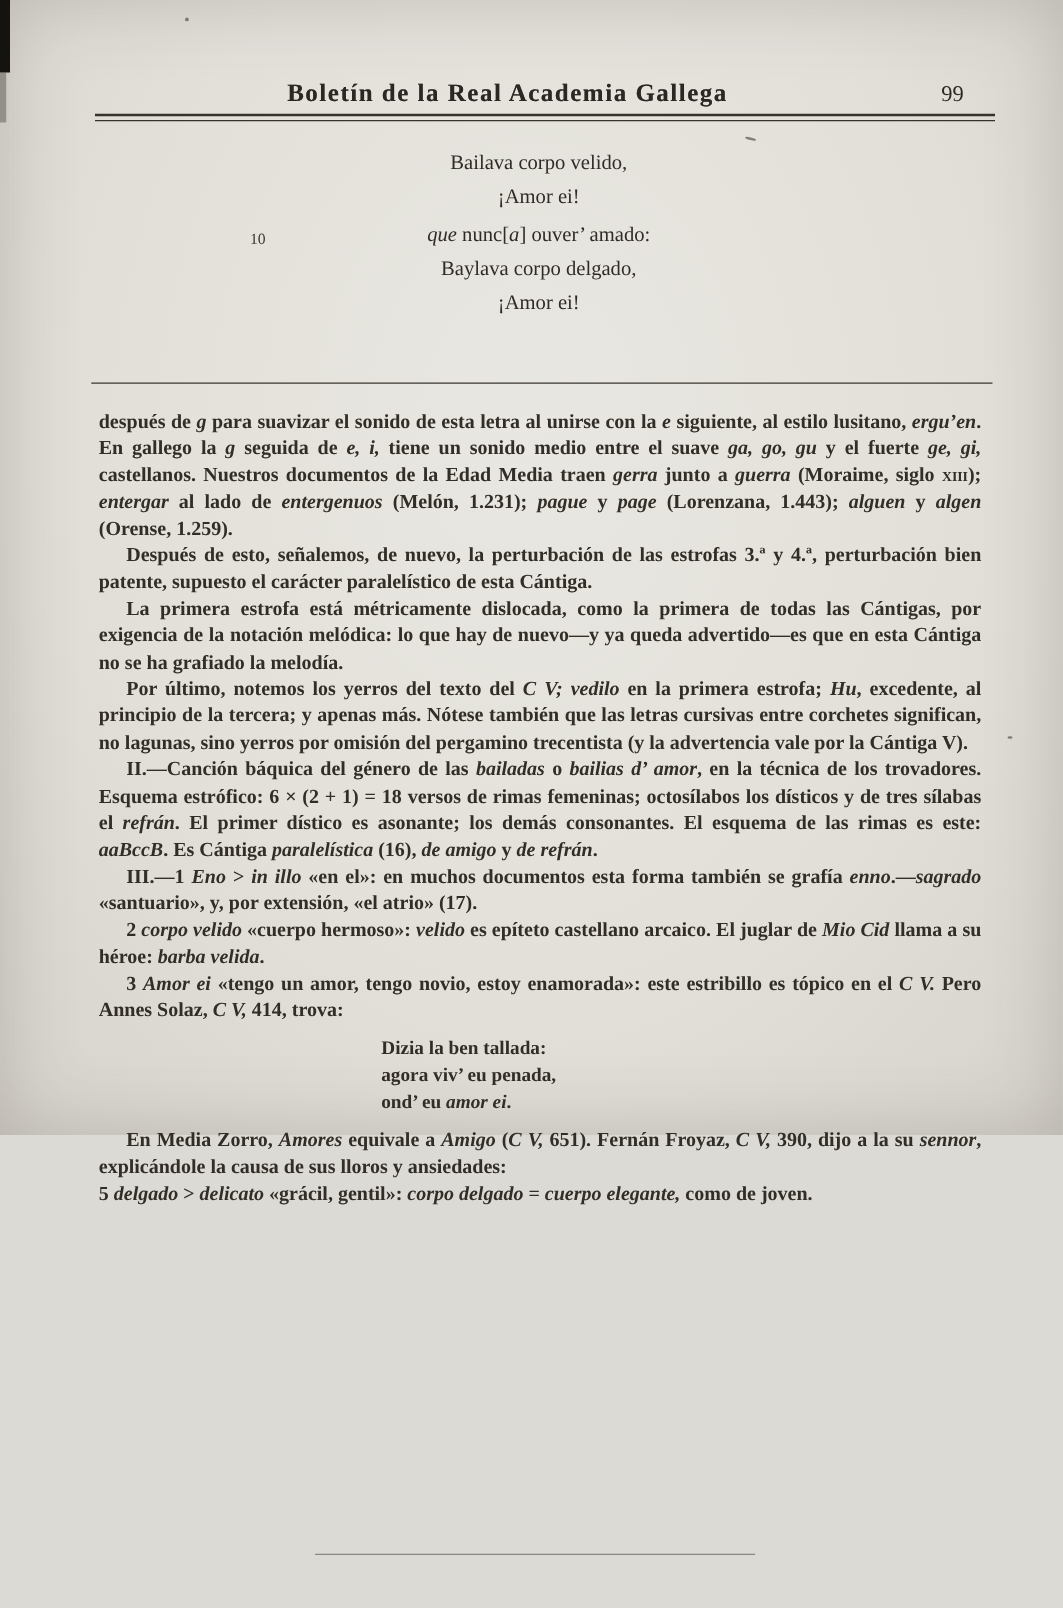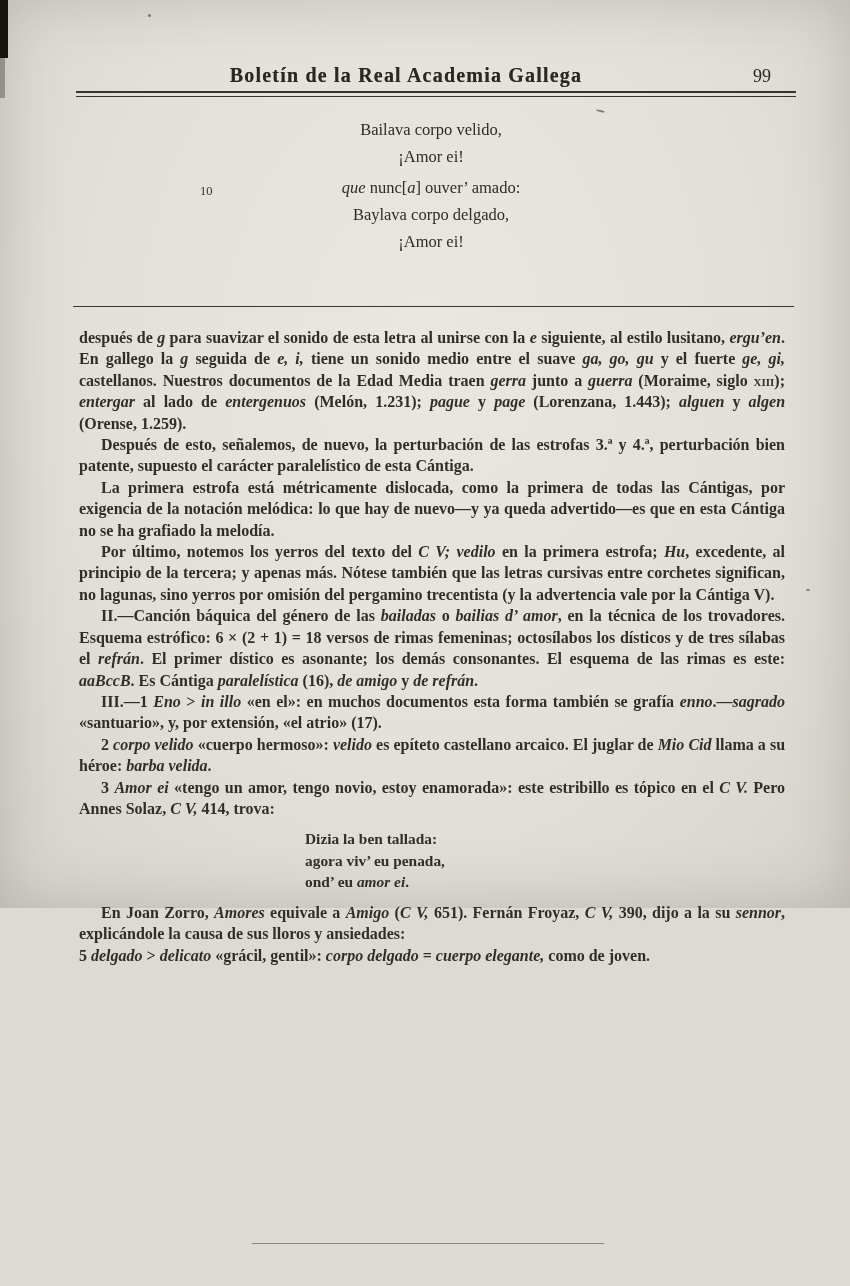--- a/index.html
+++ b/index.html
@@ -88,18 +88,18 @@
       <p class="note-para ind"><span>Por último, notemos los yerros del texto del </span><span class="it">C V;</span><span> </span><span class="it">vedilo</span><span> en la primera estrofa; </span><span class="it">Hu</span><span>, excedente, al principio de la tercera; y apenas más. Nótese también que las letras cursivas entre corchetes significan, no lagunas, sino yerros por omisión del pergamino trecentista (y la advertencia vale por la Cántiga V).</span></p>
       <p class="note-para ind"><span>II.—Canción báquica del género de las </span><span class="it">bailadas</span><span> o </span><span class="it">bailias d’ amor</span><span>, en la técnica de los trovadores. Esquema estrófico: 6 × (2 + 1) = 18 versos de rimas femeninas; octosílabos los dísticos y de tres sílabas el </span><span class="it">refrán</span><span>. El primer dístico es asonante; los demás consonantes. El esquema de las rimas es este: </span><span class="it">aaBccB</span><span>. Es Cántiga </span><span class="it">paralelística</span><span> (16), </span><span class="it">de amigo</span><span> y </span><span class="it">de refrán</span><span>.</span></p>
       <p class="note-para ind"><span>III.—1 </span><span class="it">Eno</span><span> &gt; </span><span class="it">in illo</span><span> «en el»: en muchos documentos esta forma también se grafía </span><span class="it">enno</span><span>.—</span><span class="it">sagrado</span><span> «santuario», y, por extensión, «el atrio» (17).</span></p>
       <p class="note-para ind"><span>2 </span><span class="it">corpo velido</span><span> «cuerpo hermoso»: </span><span class="it">velido</span><span> es epíteto castellano arcaico. El juglar de </span><span class="it">Mio Cid</span><span> llama a su héroe: </span><span class="it">barba velida</span><span>.</span></p>
       <p class="note-para ind"><span>3 </span><span class="it">Amor ei</span><span> «tengo un amor, tengo novio, estoy enamorada»: este estribillo es tópico en el </span><span class="it">C V.</span><span> Pero Annes Solaz, </span><span class="it">C V,</span><span> 414, trova:</span></p>
       <div class="quote">
         <div class="qline"><span>Dizia la ben tallada:</span></div>
         <div class="qline"><span>agora viv’ eu penada,</span></div>
         <div class="qline"><span>ond’ eu </span><span class="it">amor ei</span><span>.</span></div>
       </div>
-      <p class="note-para ind"><span>En Joan Zorro, </span><span class="it">Amores</span><span> equivale a </span><span class="it">Amigo</span><span> (</span><span class="it">C V,</span><span> 651). Fernán Froyaz, </span><span class="it">C V,</span><span> 390, dijo a la su </span><span class="it">sennor</span><span>, explicándole la causa de sus lloros y ansiedades:</span></p>
+      <p class="note-para ind"><span>En Media Zorro, </span><span class="it">Amores</span><span> equivale a </span><span class="it">Amigo</span><span> (</span><span class="it">C V,</span><span> 651). Fernán Froyaz, </span><span class="it">C V,</span><span> 390, dijo a la su </span><span class="it">sennor</span><span>, explicándole la causa de sus lloros y ansiedades:</span></p>
       <p class="note-para"><span>5 </span><span class="it">delgado</span><span> &gt; </span><span class="it">delicato</span><span> «grácil, gentil»: </span><span class="it">corpo delgado</span><span> = </span><span class="it">cuerpo elegante,</span><span> como de joven.</span></p>
     </div>
 
   <div class="bottom-line"></div>
 </div>
 
 </body></html>

